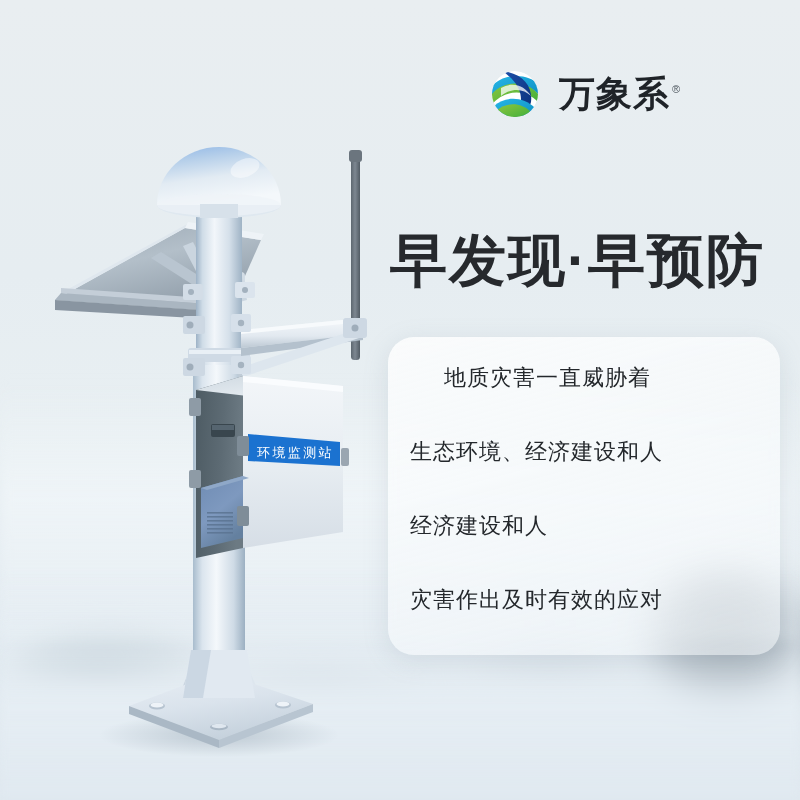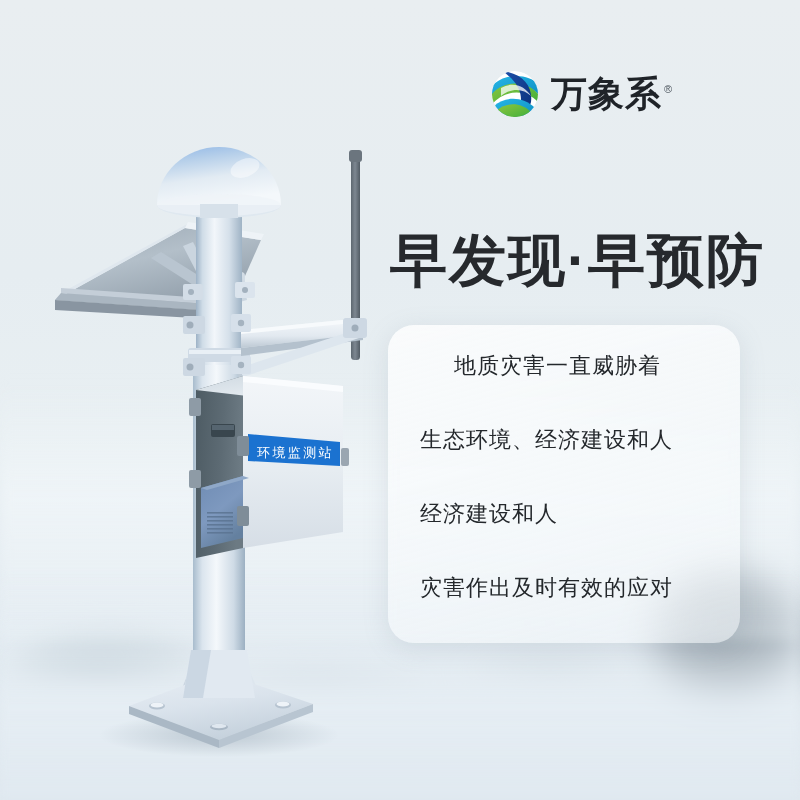--- a/index.html
+++ b/index.html
@@ -82,21 +82,21 @@
     width: 400px; height: 800px; padding-left: 33px;
   }
   .product svg { display: block; width: 400px; height: 800px; }
 
   
   .logo-row {
     position: absolute;
     left: 489px; top: 68px;
     display: flex;
     align-items: center;
-    gap: 10px;
+    gap: 18px;
   }
   .logo-mark { width: 52px; height: 52px; flex: none; }
   .logo-mark svg { display: block; }
   .logo-word {
     font-size: 36px;
     font-weight: bold;
     color: #1f2328;
     letter-spacing: 1px;
     line-height: 1;
     position: relative;
@@ -133,28 +133,28 @@
     font-size: 57px;
     font-weight: bold;
     color: #26292d;
     letter-spacing: 2px;
     white-space: nowrap;
     line-height: 1.15;
   }
 
   .card {
     position: absolute;
-    left: 388px; top: 325px;
-    width: 352px;
+    left: 388px; top: 337px;
+    width: 392px;
     height: 318px;
     border-radius: 26px;
     background: linear-gradient(165deg, rgba(255,255,255,.78) 0%, rgba(250,252,253,.66) 45%, rgba(244,248,251,.52) 100%);
     box-shadow: 0 6px 26px rgba(120,140,155,.18);
     backdrop-filter: blur(5px);
-    padding: 30px 22px 0 32px;
+    padding: 30px 22px 0 22px;
     box-sizing: border-box;
   }
   .card p {
     margin: 0 0 0 0;
     font-size: 22px;
     color: #24282c;
     line-height: 1;
     letter-spacing: 1px;
     white-space: nowrap;
   }

